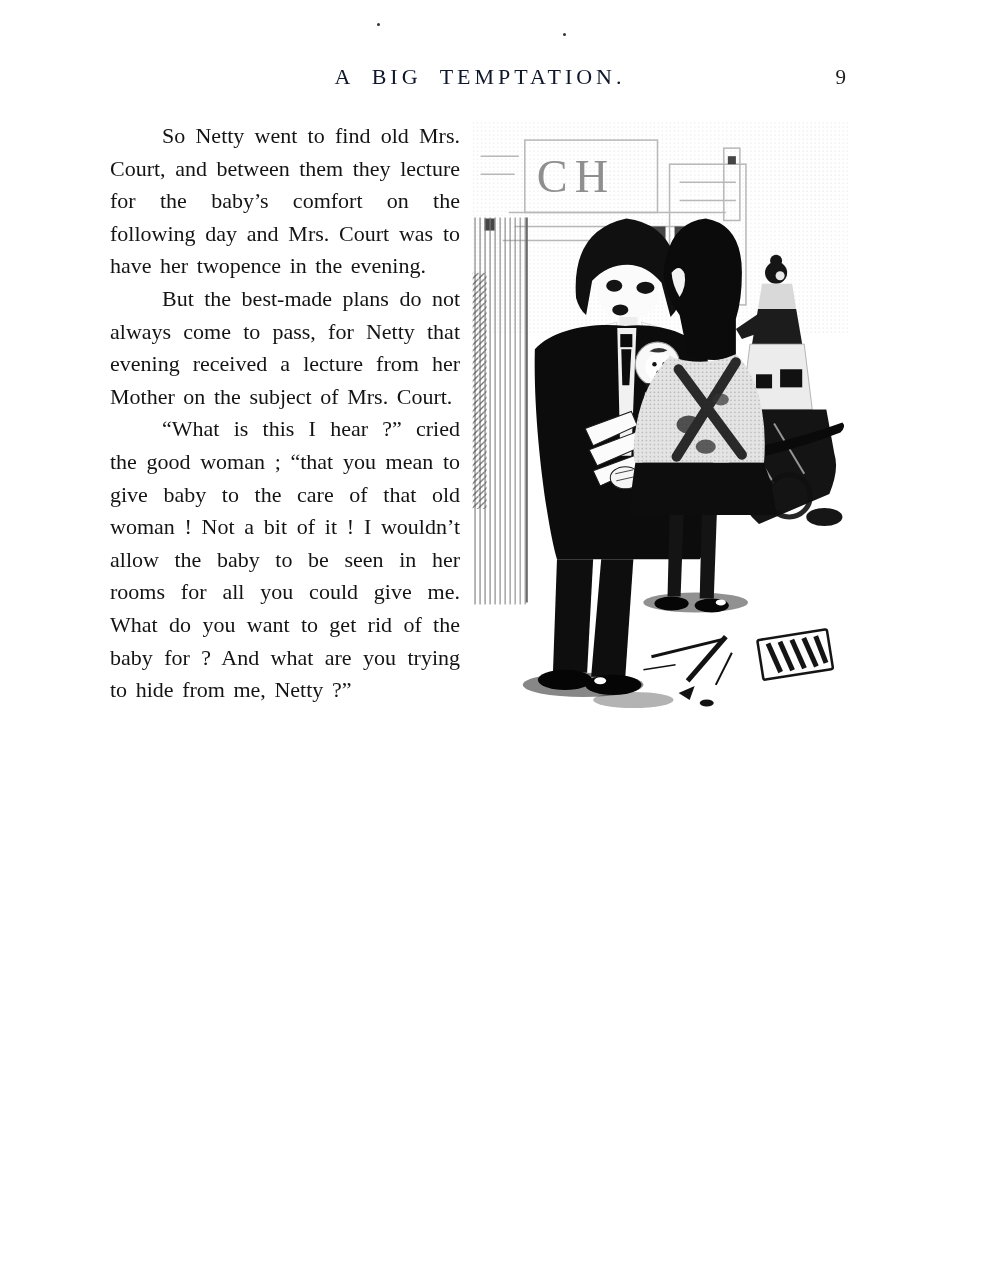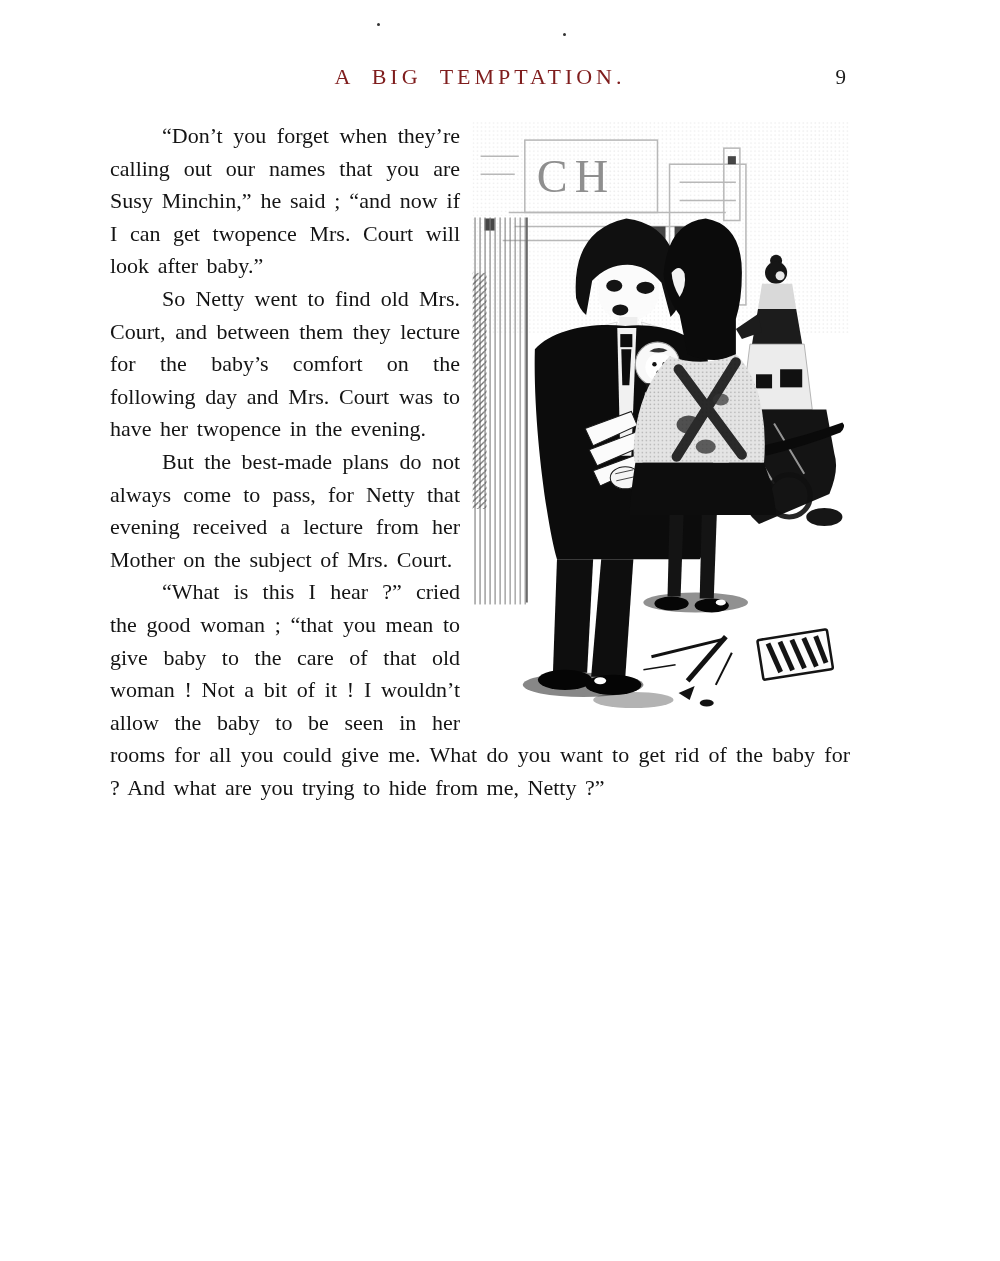--- a/index.html
+++ b/index.html
@@ -17,21 +17,21 @@
     position:absolute;
     left:110px; top:64px;
     width:740px;
   }
   .page-header { position:relative; height:30px; }
   .running-title {
     text-align:center;
     font-size:22px;
     letter-spacing:4px;
     word-spacing:9px;
-    color:#7f1d1d;
+    color:#0f172a;
   }
   .page-number {
     position:absolute; right:4px; top:1px;
     font-size:21px; color:#1b1b1b;
   }
   .body-text {
     margin-top:26px;
     font-size:22px;
     line-height:32.6px;
     text-align:justify;
@@ -196,20 +196,19 @@
                 <path d="M308,515 L316,545"></path>
                 <path d="M320,515 L328,545"></path>
                 <path d="M332,515 L340,545"></path>
                 <path d="M344,515 L350,543"></path>
               </g>
             </g>
           </g>
         </svg>
       </figure>
 
-      <p>“Don’t you forget when they’re calling out our names that you are Susy Minchin,” he said ; “and now if I can get twopence Mrs. Court will look after baby.”</p>
       <p>So Netty went to find old Mrs. Court, and between them they lecture for the baby’s comfort on the following day and Mrs. Court was to have her twopence in the evening.</p>
       <p>But the best-made plans do not always come to pass, for Netty that evening received a lecture from her Mother on the subject of Mrs. Court.</p>
       <p>“What is this I hear ?” cried the good woman ; “that you mean to give baby to the care of that old woman !  Not a bit of it !  I wouldn’t allow the baby to be seen in her rooms for all you could give me.  What do you want to get rid of the baby for ?  And what are you trying to hide from me, Netty ?”</p>
     </main>
 
   </div>
 </div>
 
 </body></html>

